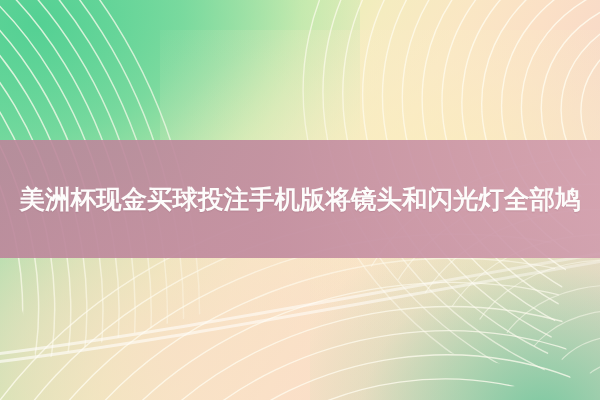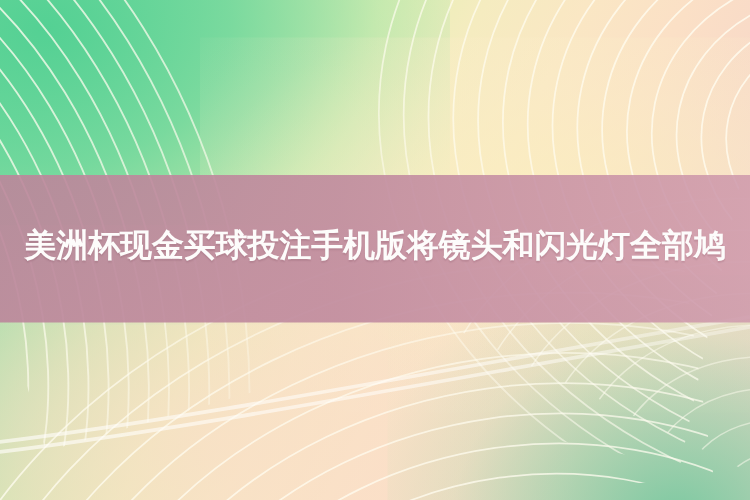--- a/index.html
+++ b/index.html
@@ -9,21 +9,20 @@
   }
   body {
     font-family: "Liberation Sans", "DejaVu Sans", sans-serif;
   }
 
   #banner {
     position: relative;
     width: 600px;
     height: 400px;
     overflow: hidden;
-    font-family: Liberation Mono, monospace;
   }
 
   
   .bg-base {
     position: absolute;
     inset: 0;
     background:
       linear-gradient(118deg,
         #6ed79a 0%,
         #7fdb9e 7%,

